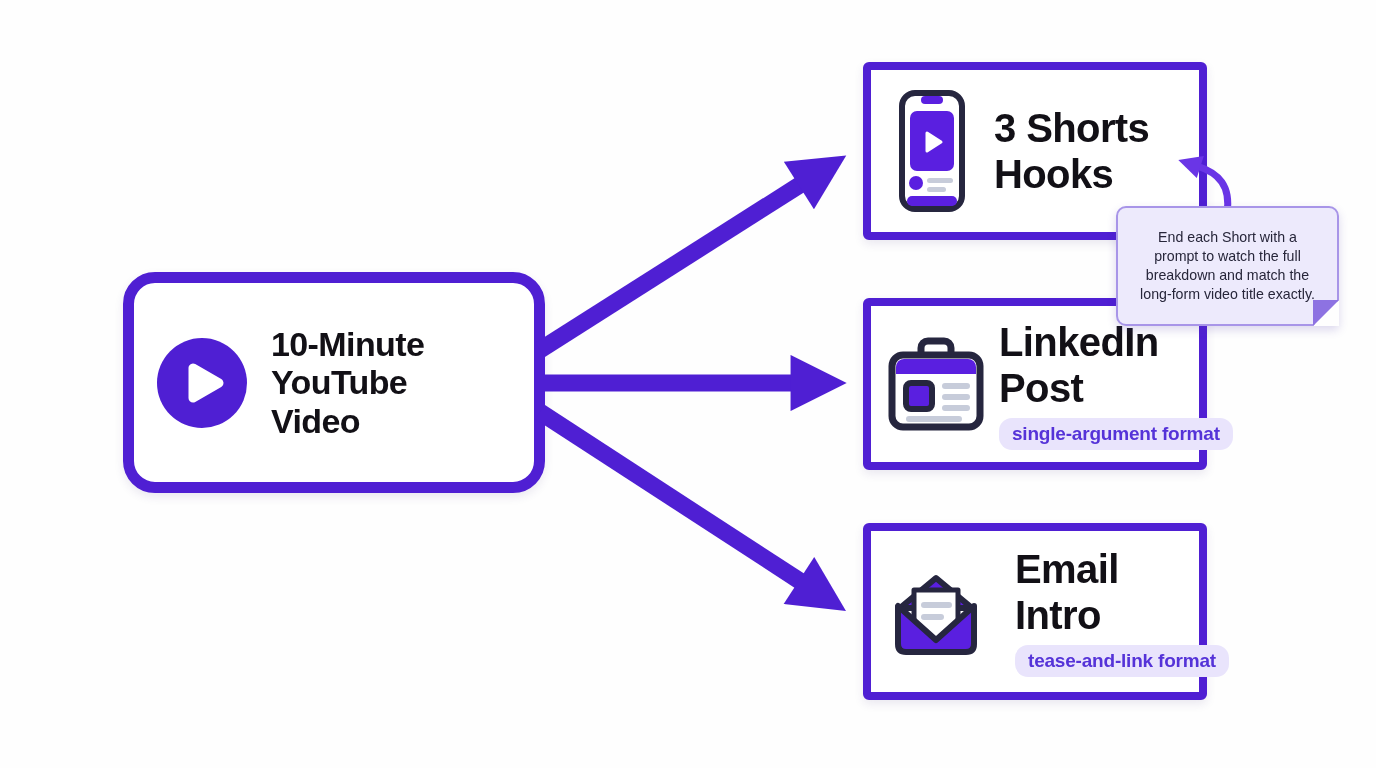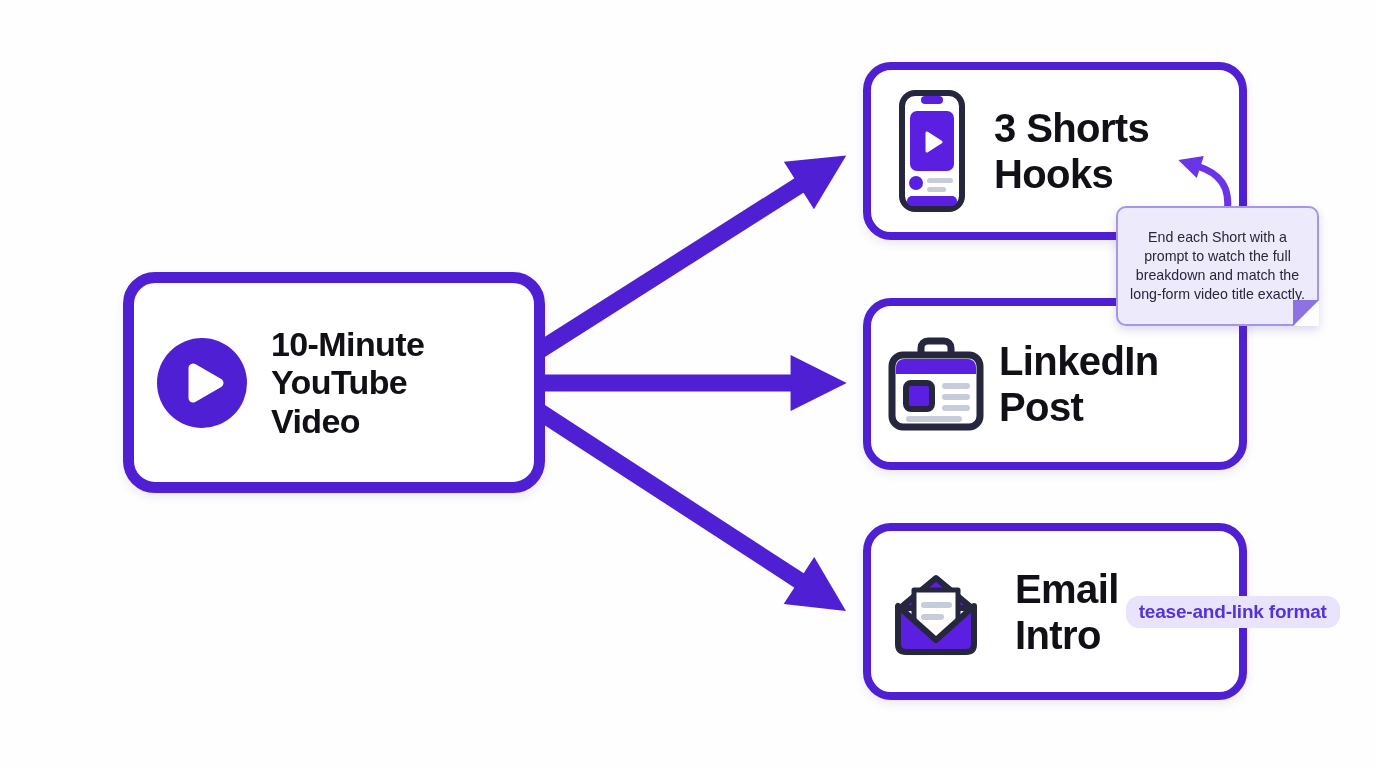--- a/index.html
+++ b/index.html
@@ -24,37 +24,37 @@
     z-index:2;
   }
   .card .title{
     font-weight:700;color:var(--text_dark);white-space:pre-line;
     letter-spacing:-0.6px;
   }
 
   .source-card{left:123px;top:272px;width:422px;height:221px;border-width:11px;border-radius:32px;padding-left:22px;gap:23px;}
   .source-card .title{font-size:34px;line-height:1.13;}
 
-  .out-card{left:863px;width:384px;}
+  .out-card{left:863px;width:344px;border-radius:6px;}
   .out-card .title{font-size:40px;line-height:1.15;}
   .card-shorts{top:62px;height:178px;padding-left:28px;gap:29px;}
   .card-linkedin{top:298px;height:172px;padding-left:17px;gap:15px;}
   .card-email{top:523px;height:177px;padding-left:19px;gap:33px;}
 
-  .txtcol{display:flex;align-items:center;gap:7px;}
+  .txtcol{display:flex;flex-direction:column;align-items:flex-start;gap:7px;}
   .badge{
     background:var(--badge_bg);color:var(--badge_text);
     font-size:19px;font-weight:700;letter-spacing:-0.2px;
     padding:5px 13px;border-radius:13px;white-space:nowrap;
   }
 
   .arrow-layer{position:absolute;inset:0;z-index:6;pointer-events:none;}
 
   .note{
-    position:absolute;left:1116px;top:206px;width:203px;min-height:104px;
+    position:absolute;left:1116px;top:206px;width:223px;min-height:104px;
     background:var(--note_bg);border:2px solid var(--note_border);
     border-radius:10px 10px 4px 10px;
     padding:20px 6px;z-index:7;
     box-shadow:0 4px 10px rgba(80,60,170,0.20);
     display:flex;align-items:center;justify-content:center;
   }
   .note-text{
     font-size:14.2px;line-height:1.34;color:#27263a;text-align:center;white-space:pre-line;
   }
   .note-fold{position:absolute;right:-2px;bottom:-2px;width:26px;height:26px;}
@@ -98,20 +98,21 @@
       <path d="M8 30 a8 8 0 0 1 8 -8 h64 a8 8 0 0 1 8 8 v7 H8 Z" fill="var(--icon_fill)"></path>
       <rect x="18" y="46" width="26" height="26" rx="5" fill="var(--icon_fill)" stroke="var(--icon_stroke)" stroke-width="6"></rect>
       <rect x="54" y="46" width="28" height="6" rx="3" fill="var(--icon_gray)"></rect>
       <rect x="54" y="57" width="28" height="6" rx="3" fill="var(--icon_gray)"></rect>
       <rect x="54" y="68" width="28" height="6" rx="3" fill="var(--icon_gray)"></rect>
       <rect x="18" y="79" width="56" height="6" rx="3" fill="var(--icon_gray)"></rect>
     </svg>
     <div class="txtcol">
       <div class="title">LinkedIn
 Post</div>
+      <div class="badge">single-argument format</div>
     </div>
   </div>
 
   <div class="card out-card card-email">
     <svg class="icon" width="92" height="92" viewBox="0 0 92 92" aria-hidden="true">
       <path d="M10 42 L46 12 L82 42 Z" fill="var(--icon_fill)" stroke="var(--icon_stroke)" stroke-width="6" stroke-linejoin="round"></path>
       <path d="M24 24 H68 V62 L46 80 L24 62 Z" fill="#ffffff" stroke="var(--icon_stroke)" stroke-width="5" stroke-linejoin="round"></path>
       <rect x="31" y="36" width="31" height="6" rx="3" fill="var(--icon_gray)"></rect>
       <rect x="31" y="48" width="23" height="6" rx="3" fill="var(--icon_gray)"></rect>
       <path d="M8 40 V78 Q8 86 16 86 H76 Q84 86 84 78 V40 L46 74 Z" fill="var(--icon_fill)" stroke="var(--icon_stroke)" stroke-width="6" stroke-linejoin="round"></path>

